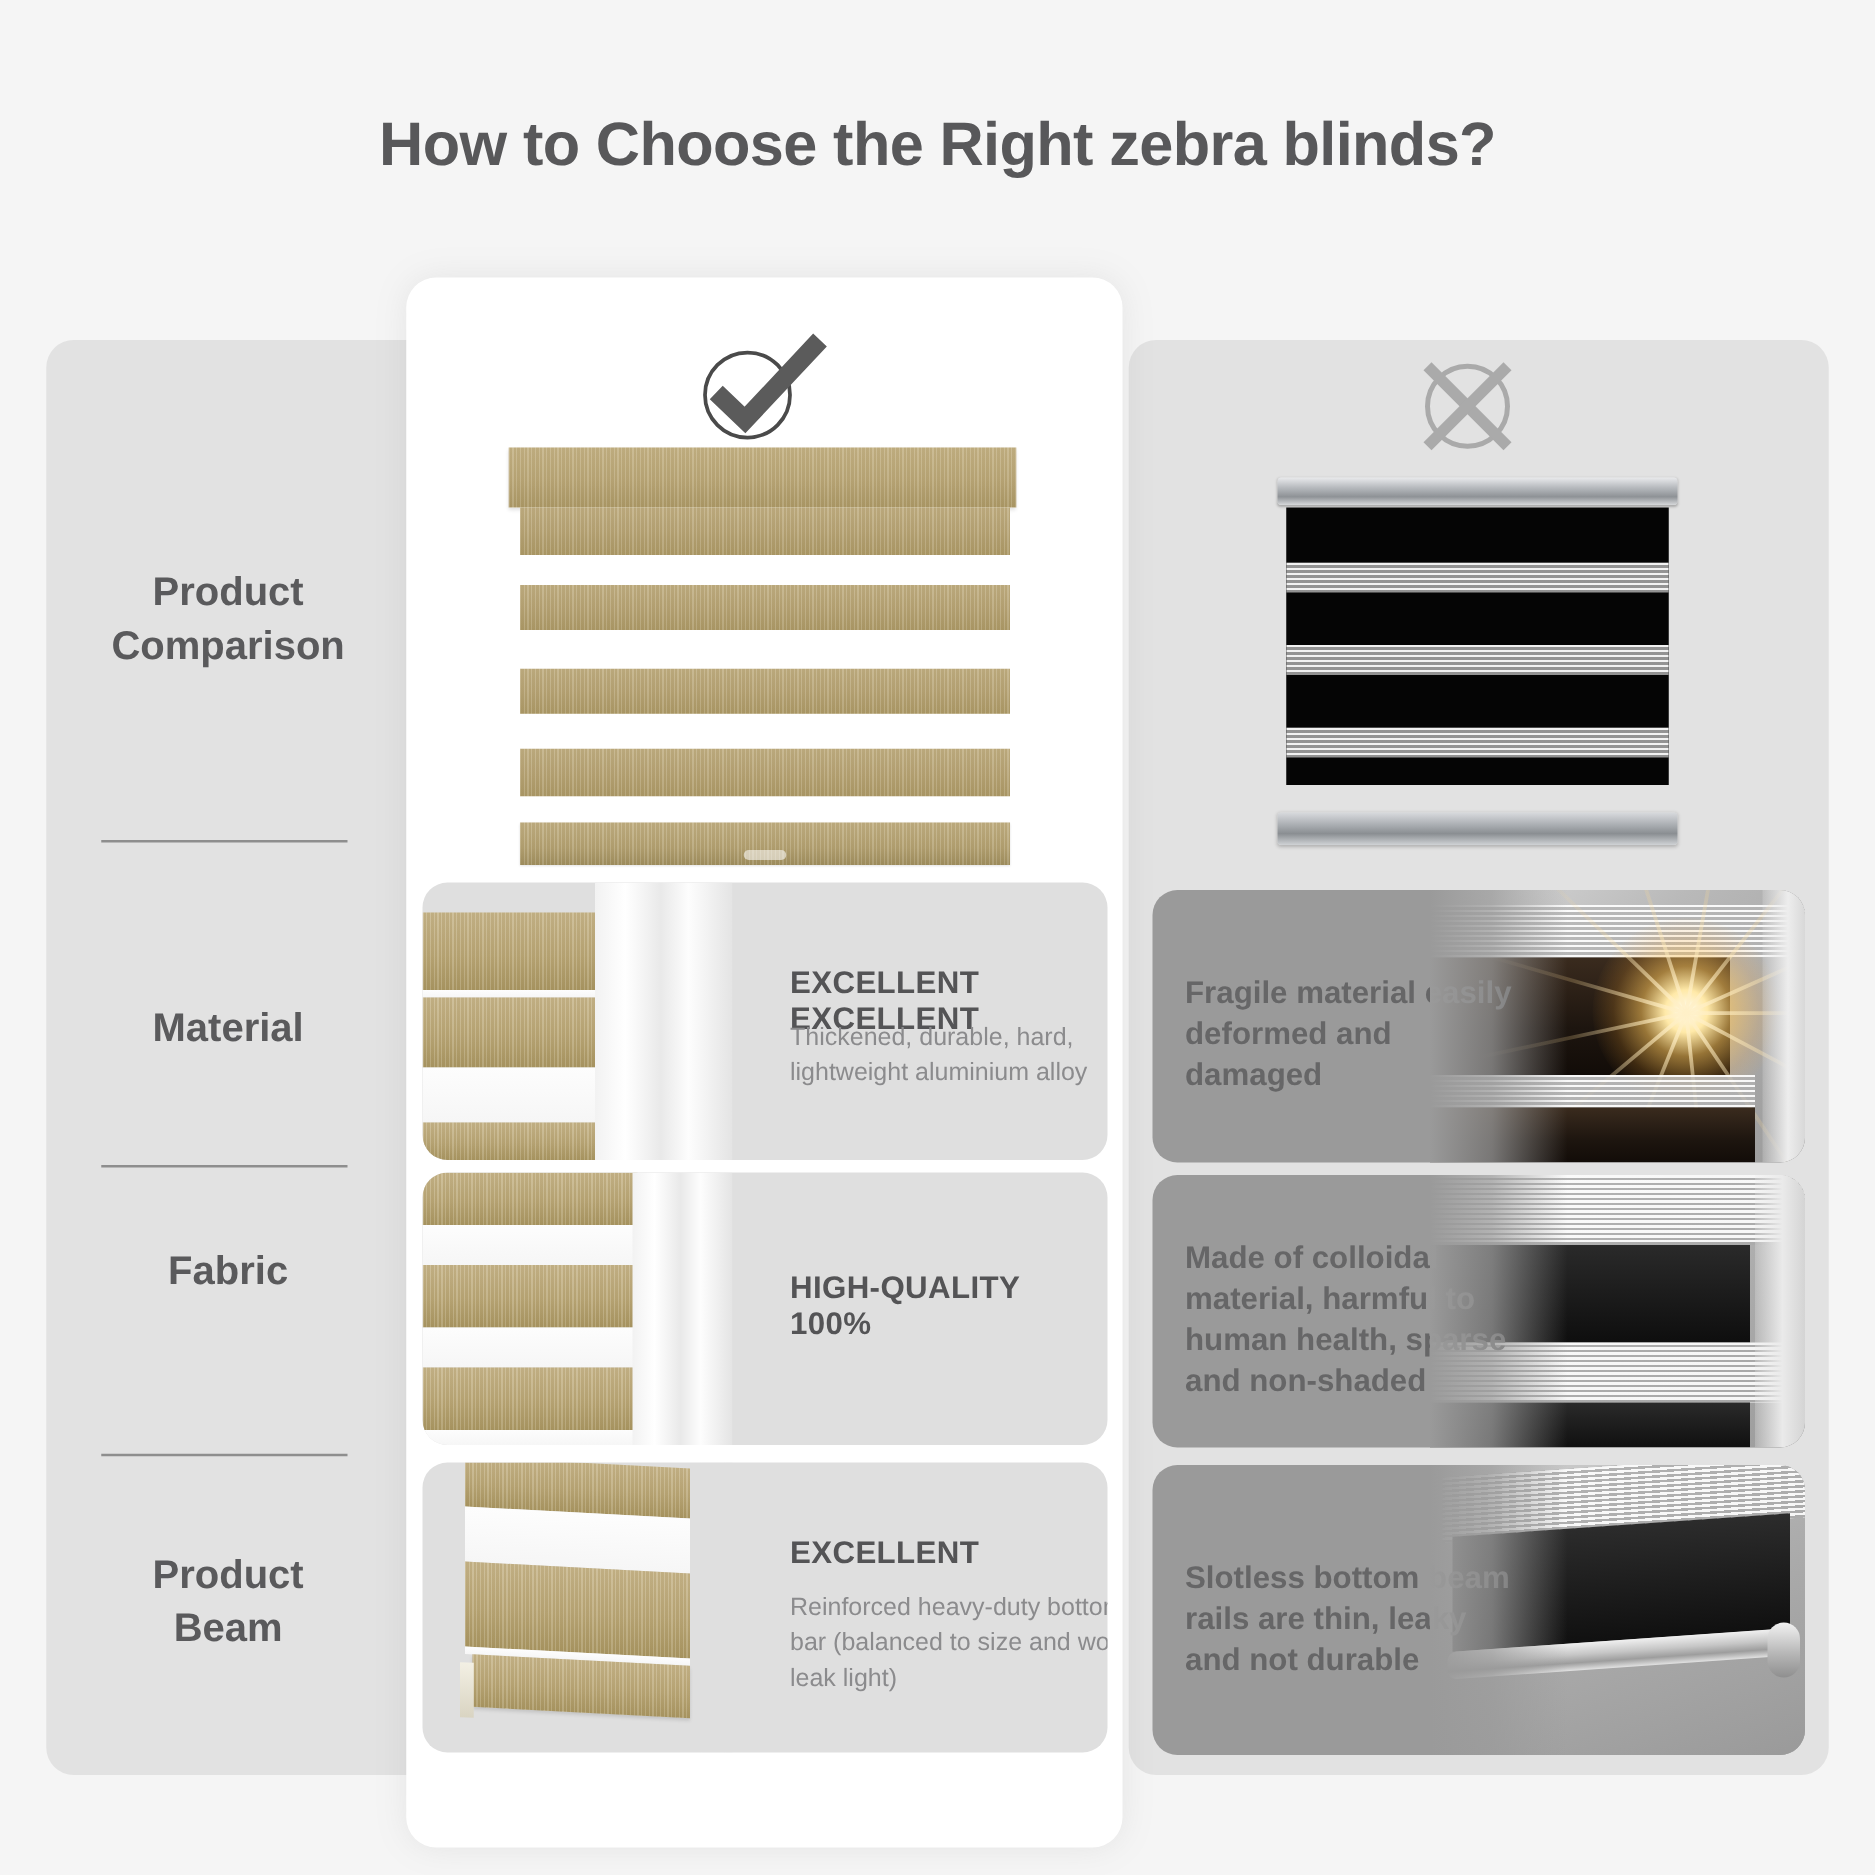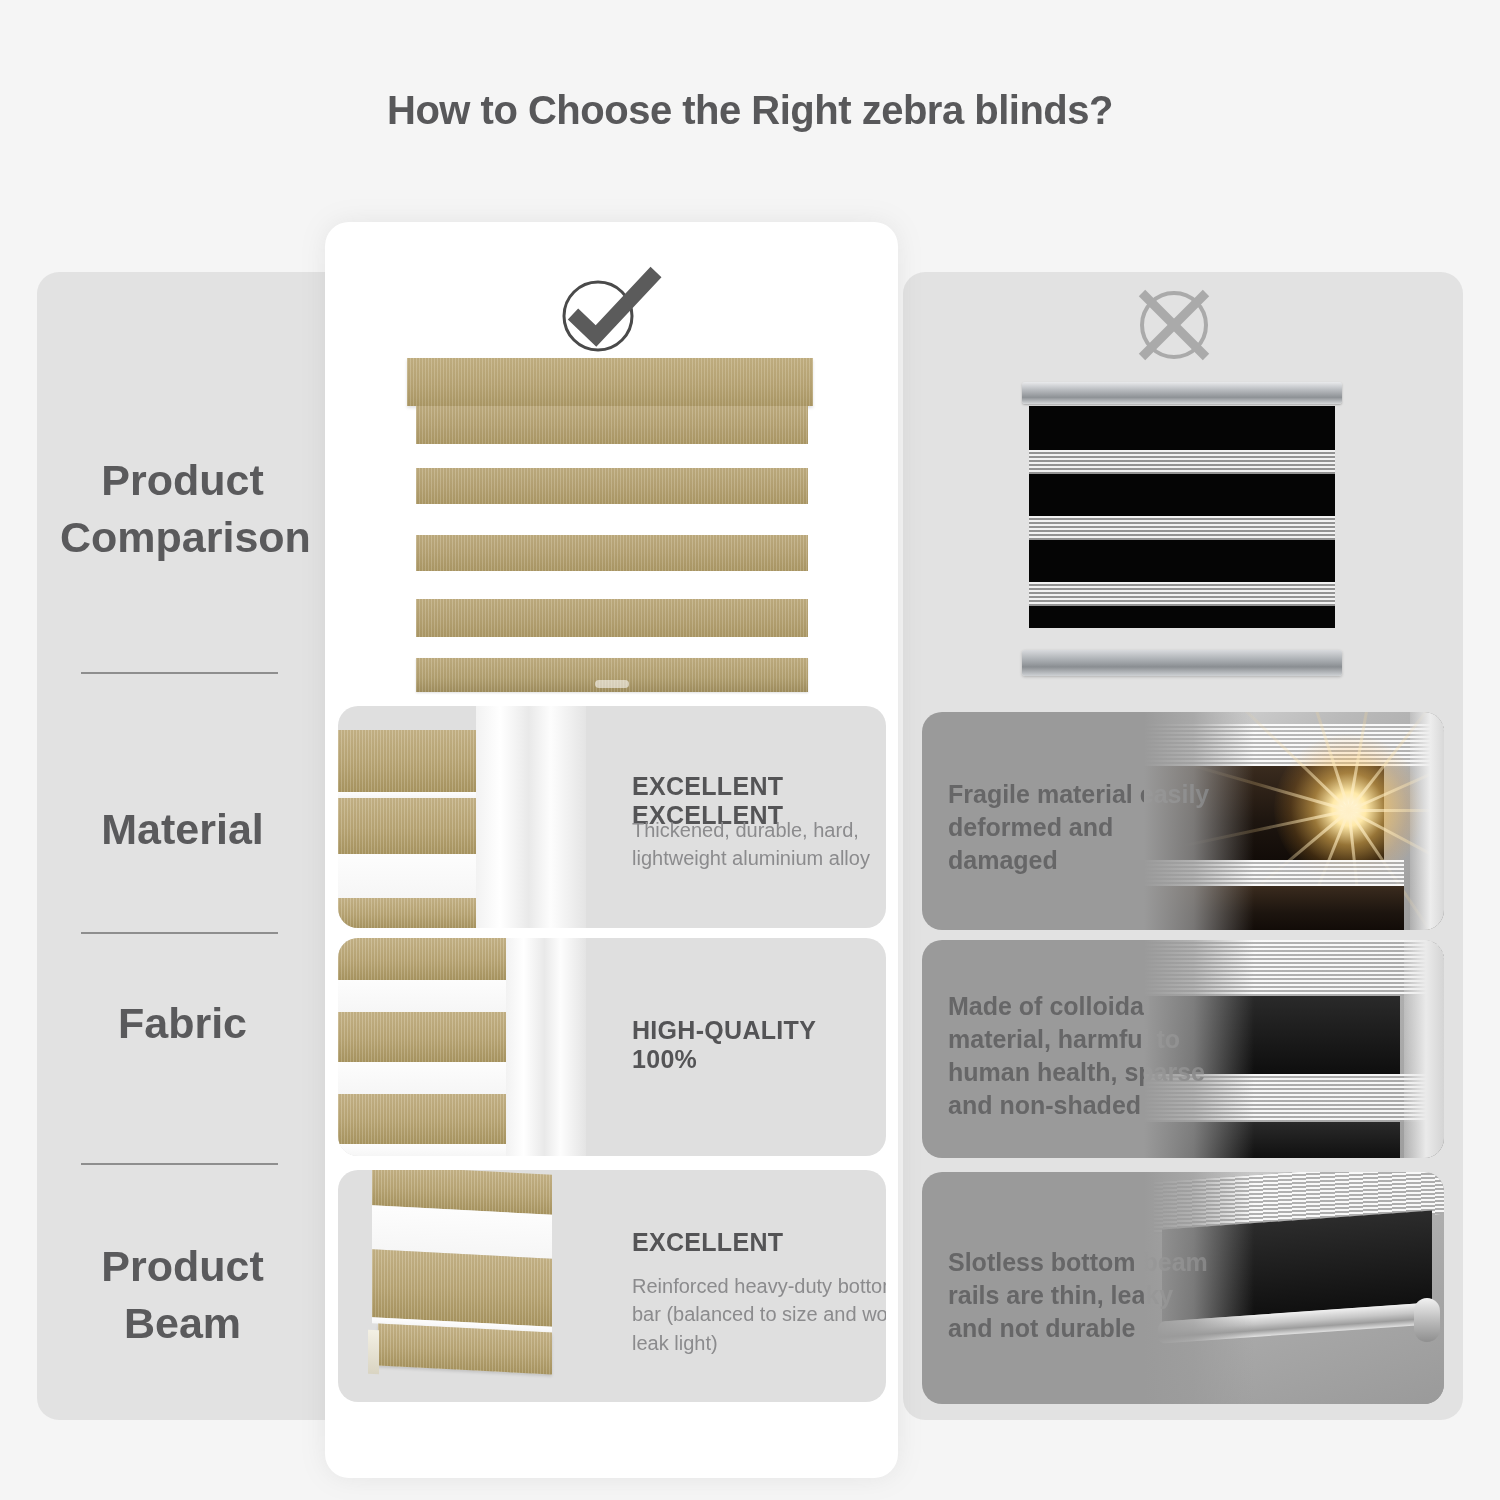--- a/index.html
+++ b/index.html
@@ -19,21 +19,21 @@
     height: 1500px;
   }
 
   
   .page-title {
     position: absolute;
     left: 0;
     top: 88px;
     width: 1500px;
     text-align: center;
-    font-size: 40px;
+    font-size: 49px;
     font-weight: bold;
     letter-spacing: -0.5px;
     color: #58585a;
     font-family: "Liberation Sans", sans-serif;
   }
 
   
   .panel-left {
     position: absolute;
     left: 37px;
@@ -62,21 +62,21 @@
     border-radius: 24px;
     box-shadow: 0 0 26px rgba(120,120,120,0.13);
   }
 
   
   .rowlabel {
     position: absolute;
     left: 60px;
     width: 245px;
     text-align: center;
-    font-size: 43px;
+    font-size: 32px;
     font-weight: bold;
     color: #5a5a5c;
     line-height: 1.33;
   }
   .divider {
     position: absolute;
     left: 81px;
     width: 197px;
     height: 2px;
     background: #8e8e8e;

